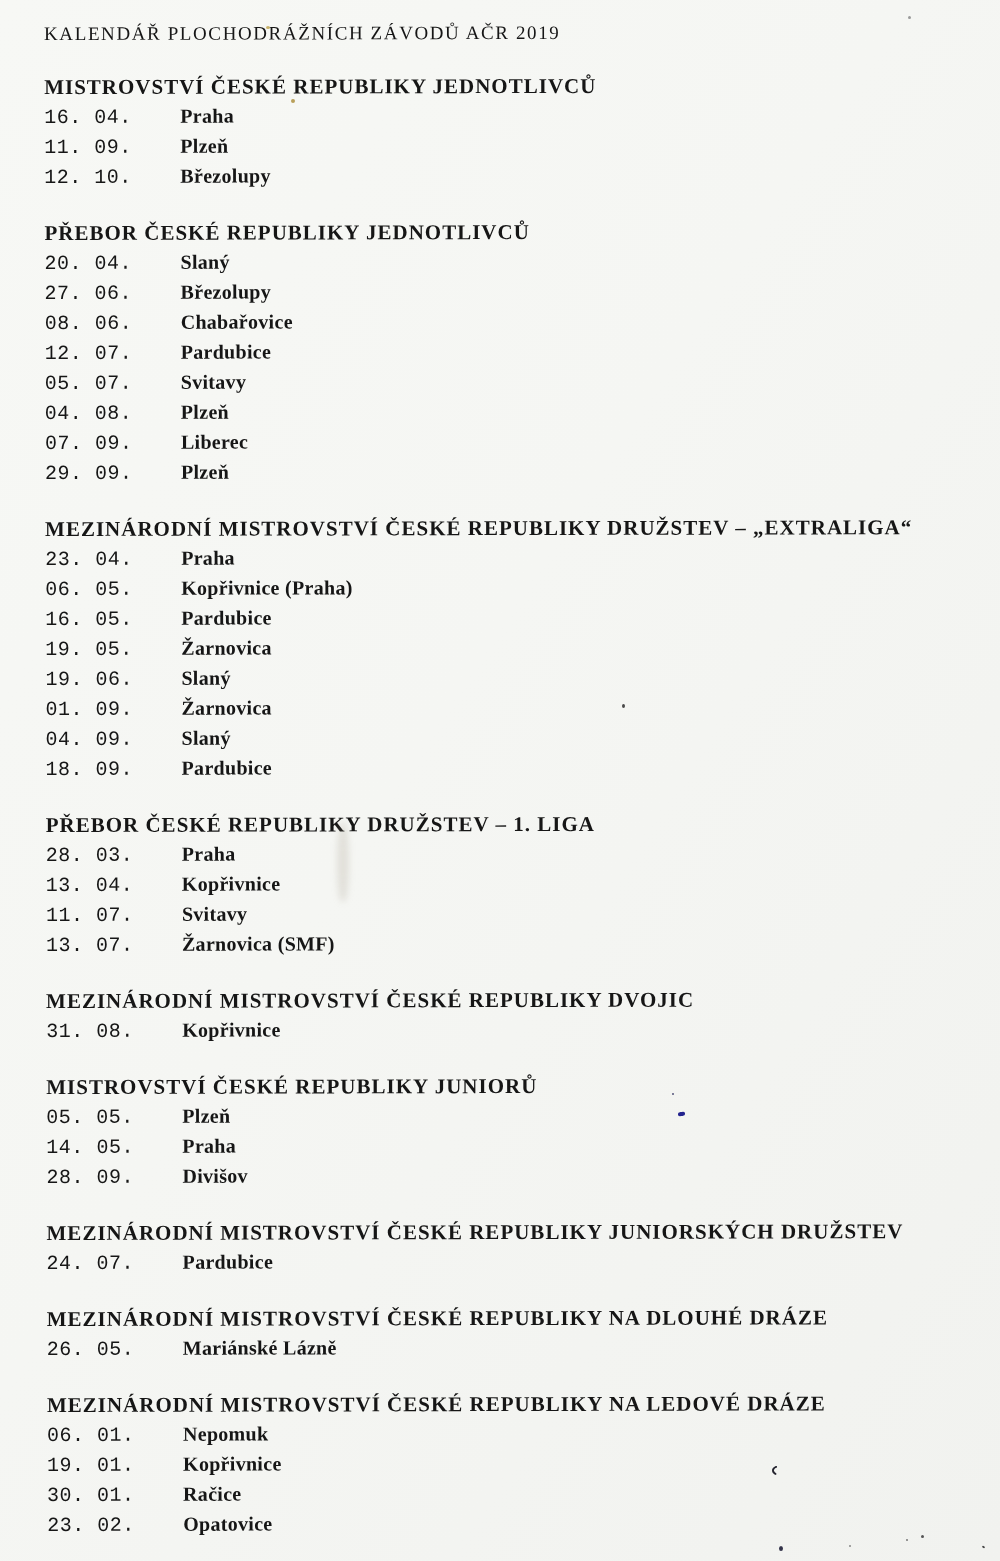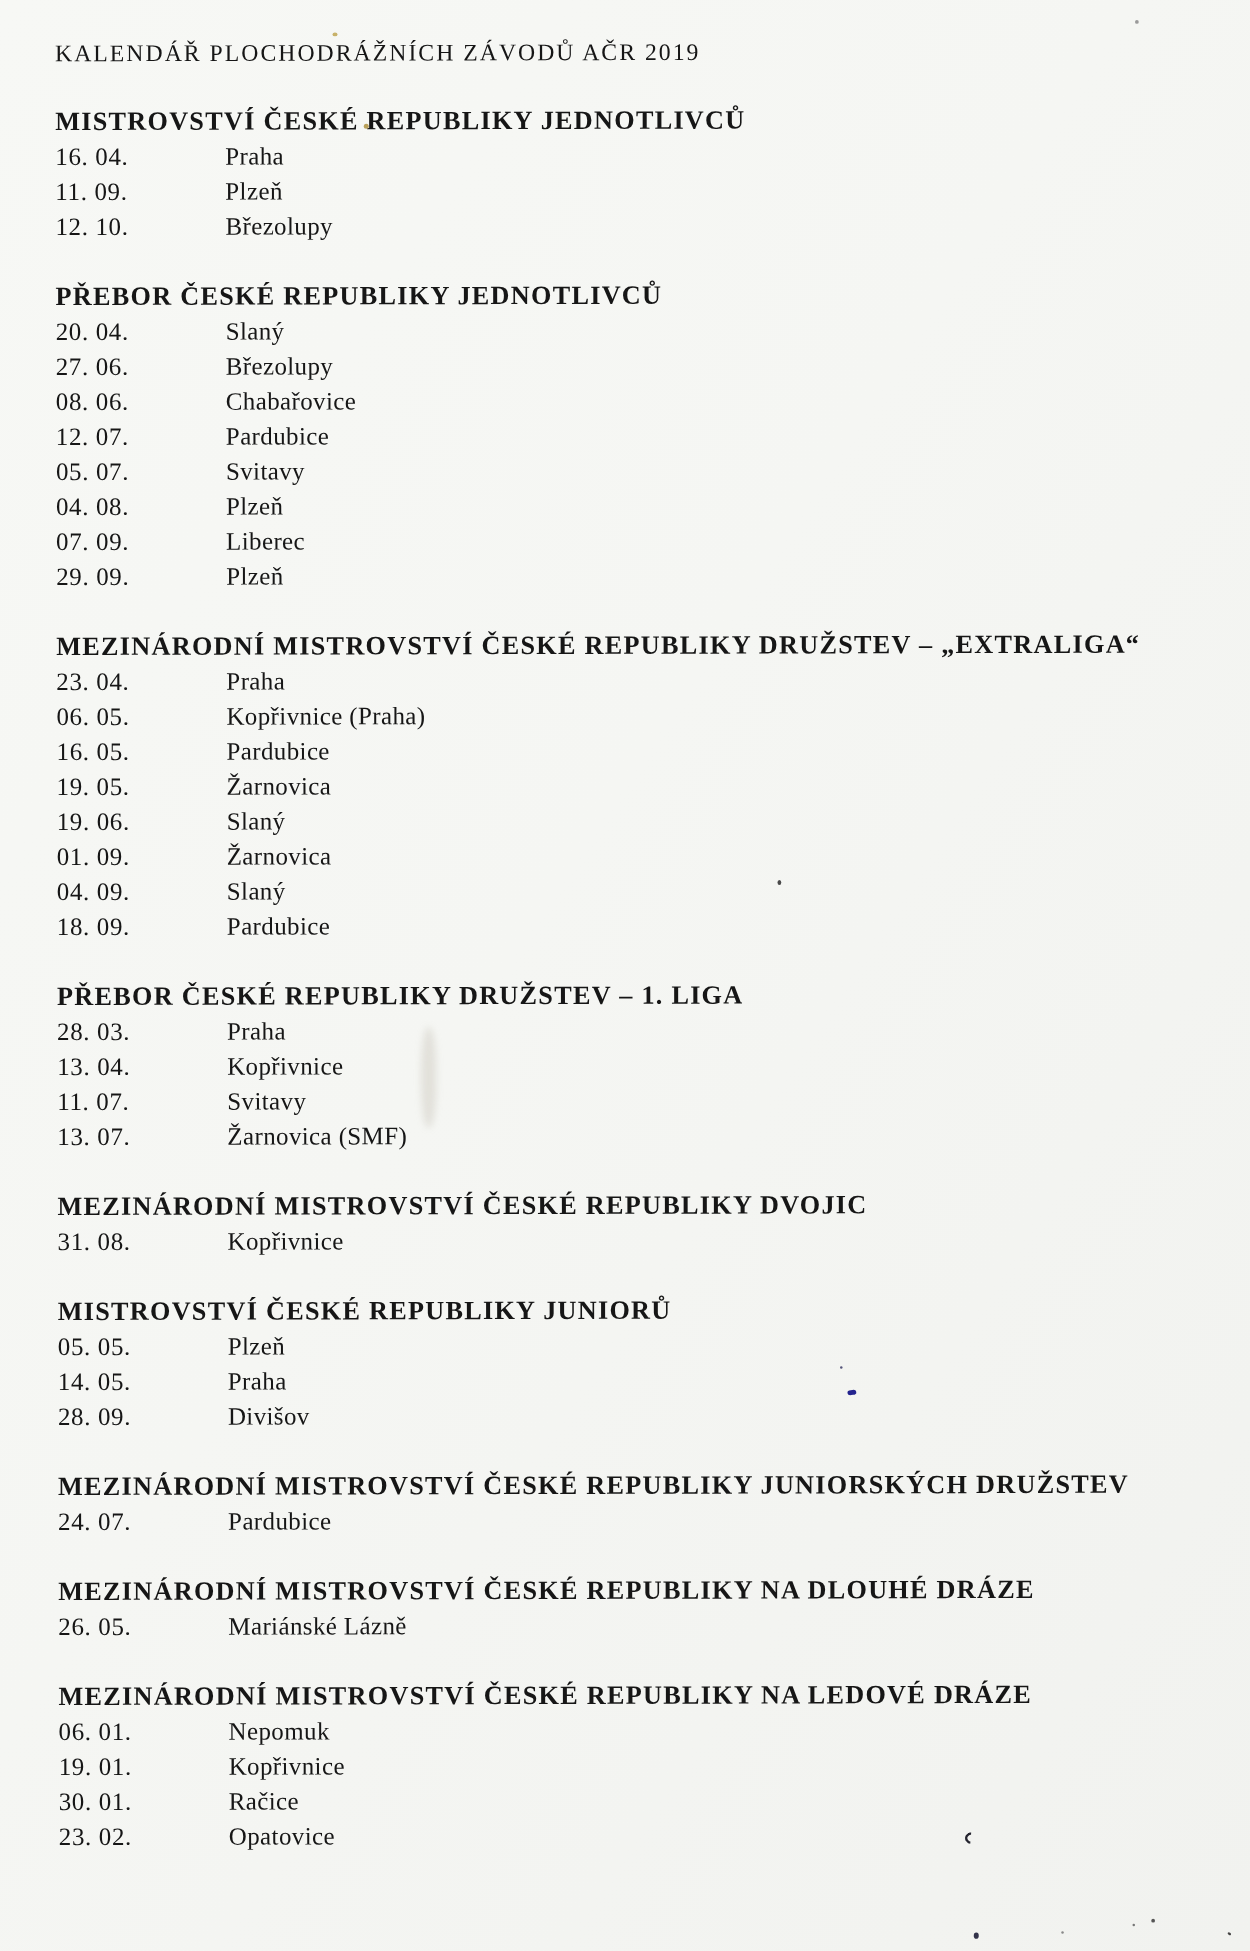--- a/index.html
+++ b/index.html
@@ -16,21 +16,21 @@
     background: #e9eae7;
     font-family: "Liberation Serif", "DejaVu Serif", serif;
     color: var(--ink);
   }
   .page {
     position: relative;
     width: 1000px;
     height: 1561px;
     overflow: hidden;
     background: linear-gradient(123deg, #f7f8f5 0%, var(--paper) 45%, var(--paper2) 100%);
-    padding: 32px 30px 0 44px;
+    padding: 22px 30px 0 44px;
   }
   .content {
     transform: rotate(-0.12deg);
     transform-origin: 0 0;
   }
   .doc-header {
     font-size: 19px;
     font-weight: 400;
     letter-spacing: 1.6px;
     line-height: 24px;
@@ -48,22 +48,23 @@
   }
   .row {
     font-size: 20px;
     line-height: 28px;
     white-space: nowrap;
   }
   .date {
     display: inline-block;
     width: 136px;
     letter-spacing: 0.5px;
-  }
-  .loc { letter-spacing: 0.3px; }
+    font-family: Liberation Mono, monospace;
+  }
+  .loc { letter-spacing: 0.3px; font-weight: bold; }
 
   
   .speck {
     position: absolute;
     border-radius: 50%;
     pointer-events: none;
   }
   .smudge {
     position: absolute;
     left: 337px; top: 822px;

